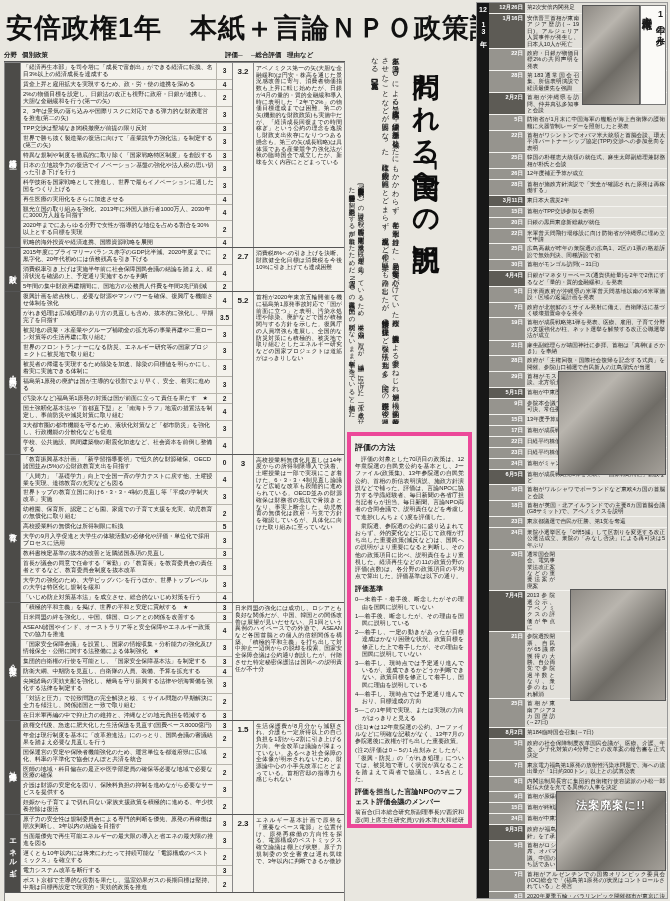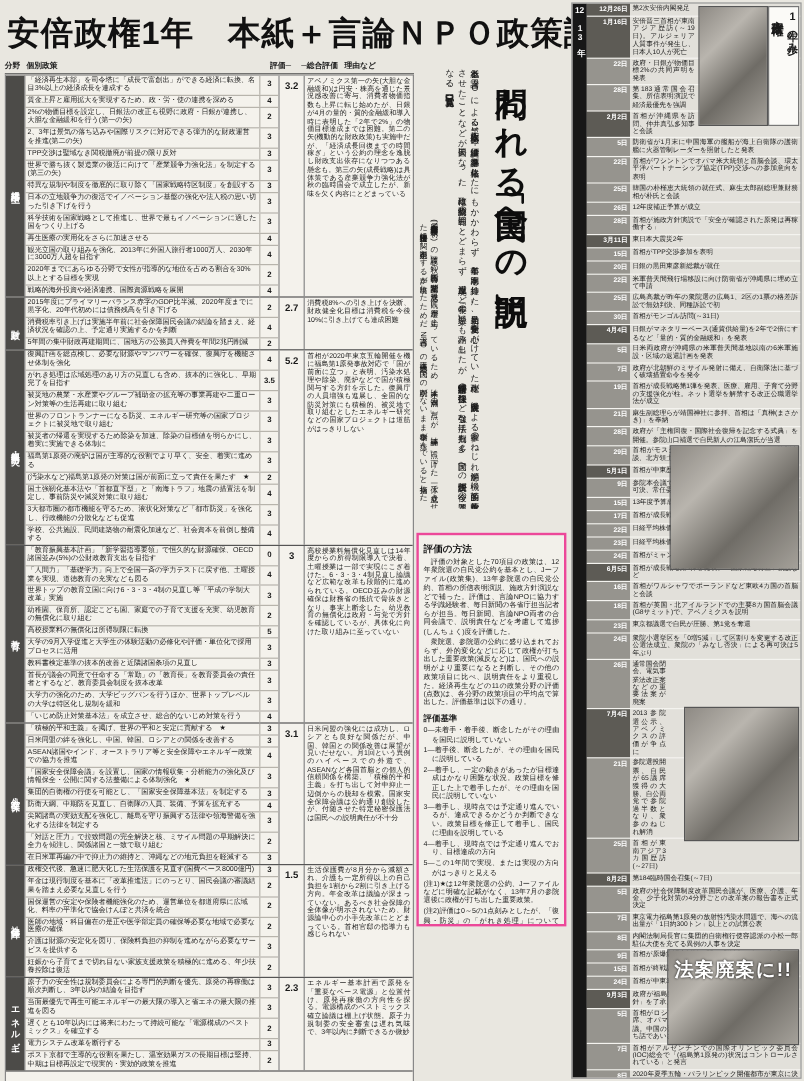--- a/index.html
+++ b/index.html
@@ -43,21 +43,21 @@
   
   .mid { position:absolute; left:347px; top:50px; width:125px; height:848px; }
   .article { height:374px; writing-mode:vertical-rl; overflow:hidden; padding:2px 0; }
   .headline {
     font-family:"Liberation Serif","DejaVu Serif",serif;
     font-size:27px; font-weight:bold; line-height:1.55; letter-spacing:2px; color:#0d0d0d; padding-left:4px;
   }
   .lead { font-size:7.2px; line-height:1.45; text-align:justify; padding-left:4px; }
   .byline { font-weight:bold; }
   .subtx { font-size:6.4px; line-height:1.4; text-align:justify; margin-top:130px; }
-  .mbox { margin-top:20px; border:2px solid #ec4899; background:#f2f0ea; height:328px; padding:4px 4px; overflow:hidden; }
+  .mbox { margin-top:8px; border:4px solid #ec4899; background:#f2f0ea; height:396px; padding:4px 4px; overflow:hidden; }
   .mbox h3 { font-size:8px; margin:2px 0 3px; }
   .mbox h4 { font-size:7px; margin:4px 0 2px; }
   .mbox p, .mbox .crit, .mbox .note { font-size:5.9px; line-height:1.22; text-align:justify; margin-bottom:2px; }
   .mbox p.ind { text-indent:6px; }
   .crit { padding-left:7px; text-indent:-7px; }
   .note { font-size:5.4px; color:#222; }
 
   
   .sidebar { position:absolute; left:476px; top:2px; width:192px; height:897px; background:#e2e0da; display:flex; overflow:hidden; border:0.5px solid #999;}
   .ystrip { width:12px; background:#171717; color:#fff; font-size:7px; font-weight:bold; text-align:center; }
@@ -78,21 +78,21 @@
   .abe-wrap { position:absolute; top:2px; right:1px; width:84px; height:100px; display:flex; }
   .ph-abe { flex:1; }
   .sb-title { width:26px; background:#fbfaf7; border:0.5px solid #777; display:flex; justify-content:center; padding-top:3px;}
   .sb-title span { writing-mode:vertical-rl; text-orientation:upright; font-weight:bold; }
   .sb-title .t1 { font-size:10px; letter-spacing:1px;}
   .sb-title .t2 { font-size:9px; letter-spacing:0; }
   .ph2 { position:absolute; top:368px; right:1px; width:108px; height:104px; }
   .ph3 { position:absolute; top:586px; right:1px; width:96px; height:112px; }
   .ph4 { position:absolute; top:788px; right:1px; width:110px; height:80px;
          display:flex; align-items:flex-start; justify-content:center; }
-  .ph4 span { color:#fff; font-weight:bold; font-size:16px; text-shadow:0 0 2px #000; margin-top:6px; letter-spacing:1px;}
+  .ph4 span { color:#fff; font-weight:bold; font-size:11px; text-shadow:0 0 2px #000; margin-top:6px; letter-spacing:1px;}
 </style>
 </head>
 <body>
 
 <div class="page">
 
   <div class="hdr">安倍政権1年　本紙＋言論ＮＰＯ政策評価</div>
 
   <div class="ptable">
     <div class="thead">
@@ -308,21 +308,20 @@
             </div>
             <div class="prow">
               <div class="ptext">「対話と圧力」で拉致問題の完全解決と核、ミサイル問題の早期解決に全力を傾注し、関係諸国と一致で取り組む</div>
               <div class="pscore">2</div>
             </div>
             <div class="prow">
               <div class="ptext">在日米軍再編の中で抑止力の維持と、沖縄などの地元負担を軽減する</div>
               <div class="pscore">3</div>
             </div>
           </div>
-          <div class="sec-o">3.1</div>
           <div class="sec-r">日米同盟の強化には成功し、ロシアとも良好な関係だが、中国、韓国との関係改善は展望が見いだせない。月1回という異例のハイペースでの外遊で、ASEANなど各国首脳との個人的信頼関係を構築、「積極的平和主義」を打ち出して対中抑止一辺倒からの脱却を模索。国家安全保障会議は公約通り創設したが、付随させた特定秘密保護法は国民への説明責任が不十分</div>
         </div>
         <div class="sec">
           <div class="sec-f">社会保障</div>
           <div class="sec-rows">
             <div class="prow">
               <div class="ptext">政権交代後、急速に肥大化した生活保護を見直す(国費ベース8000億円)</div>
               <div class="pscore">3</div>
             </div>
             <div class="prow">

